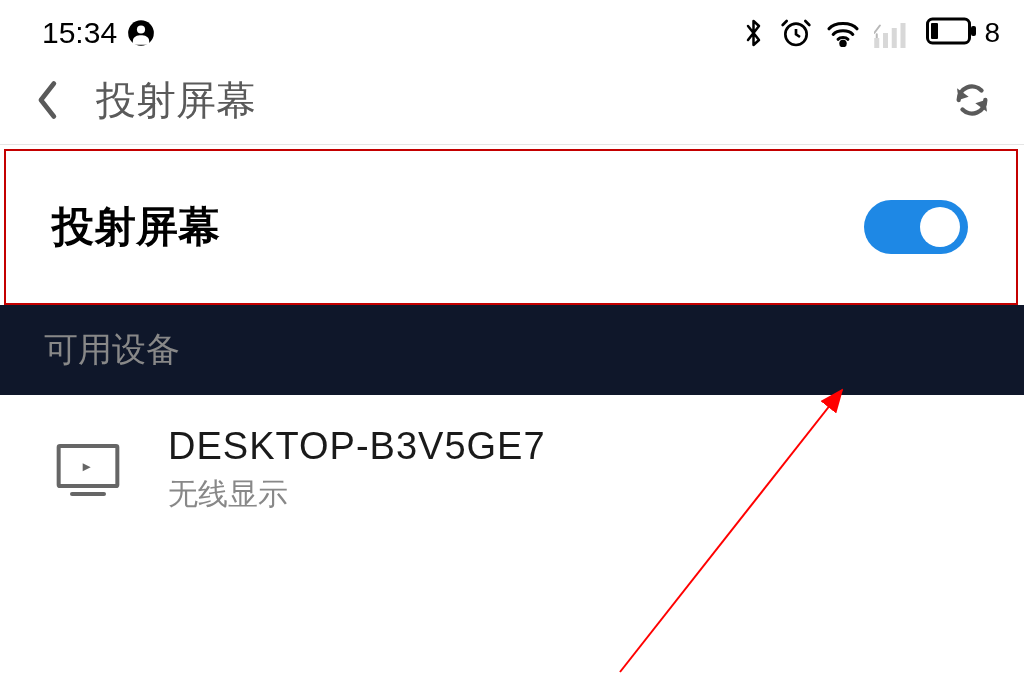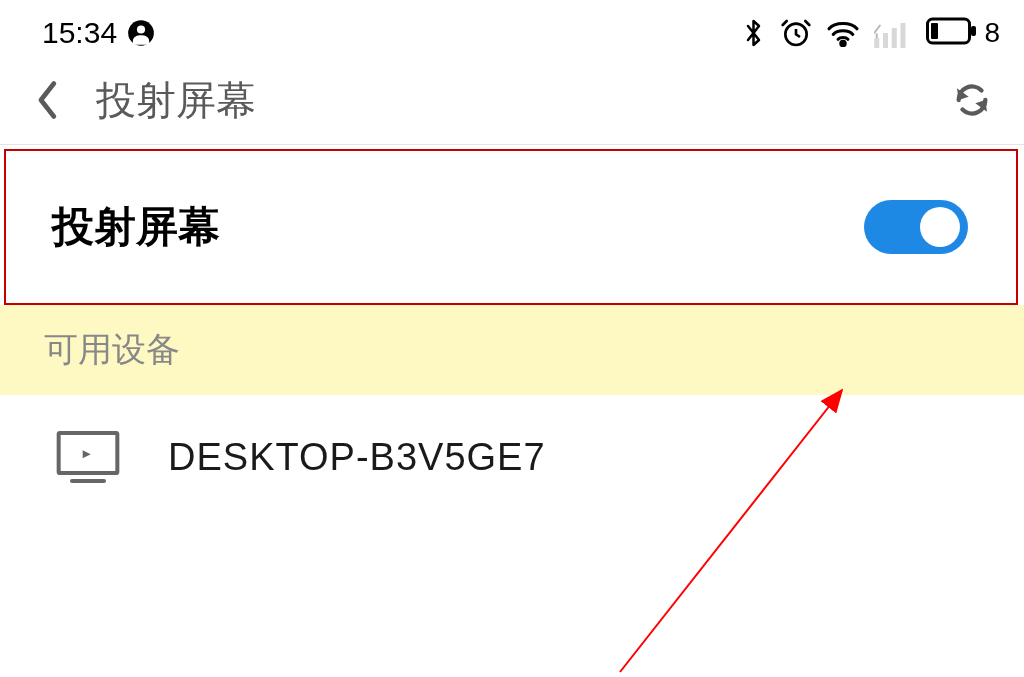--- a/index.html
+++ b/index.html
@@ -130,21 +130,21 @@
       height: 40px;
       background: #fff;
       border-radius: 50%;
       position: absolute;
       right: 8px;
       top: 7px;
     }
     
     
     .section-header {
-      background: #fef9c3;
+      background: #0f172a;
       padding: 22px 44px;
     }
     .section-title {
       font-size: 34px;
       color: #888;
       font-weight: 400;
     }
     
     
     .device-item {
@@ -278,20 +278,21 @@
 <div class="device-item">
   <div class="device-icon">
     <svg width="64" height="56" viewBox="0 0 48 40" fill="none" stroke="#666" stroke-width="3">
       <rect x="2" y="2" width="44" height="30" rx="1"></rect>
       <path d="M12 38 L36 38" stroke-linecap="round"></path>
       <path d="M20 15 L20 21 L26 18 Z" fill="#666" stroke="none"></path>
     </svg>
   </div>
   <div class="device-info">
     <div class="device-name">DESKTOP-B3V5GE7</div>
+    <div class="device-subtitle">无线显示</div>
   </div>
 </div>
 
 <svg class="arrow-svg" width="1024" height="677">
   <defs>
     <marker id="arrowhead" markerWidth="12" markerHeight="10" refX="11" refY="5" orient="auto">
       <polygon points="0 0, 12 5, 0 10" fill="#ff0000"></polygon>
     </marker>
   </defs>
   <line x1="620" y1="672" x2="842" y2="390" stroke="#ff0000" stroke-width="2" marker-end="url(#arrowhead)"></line>

